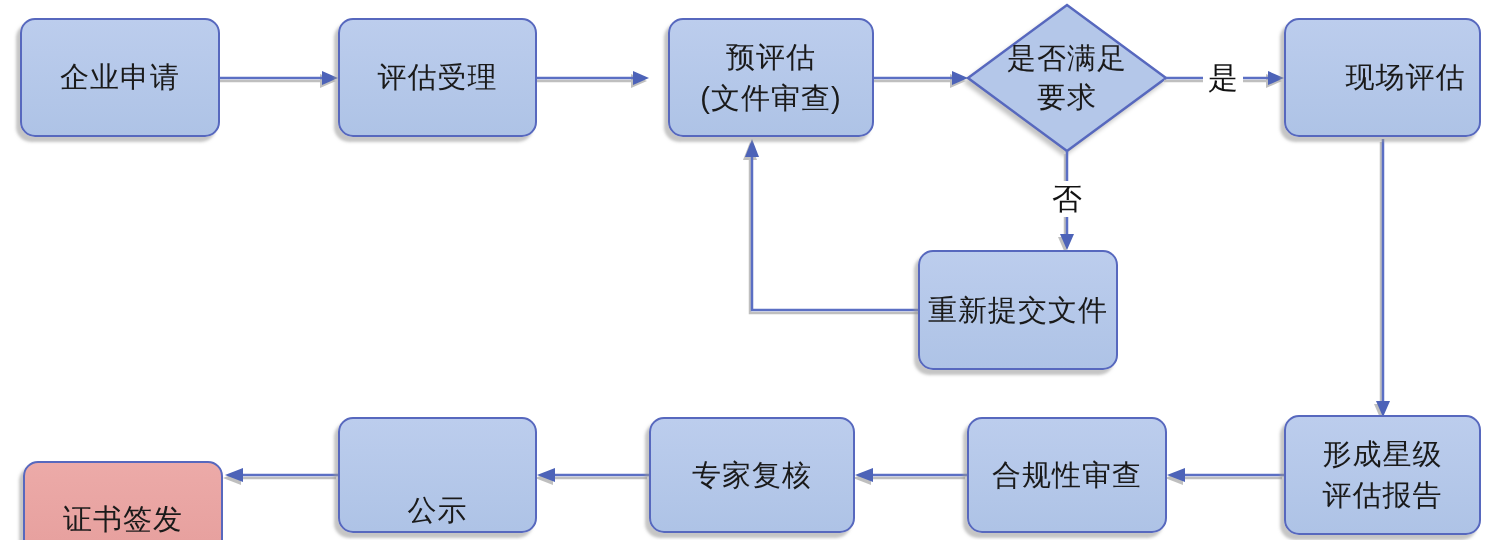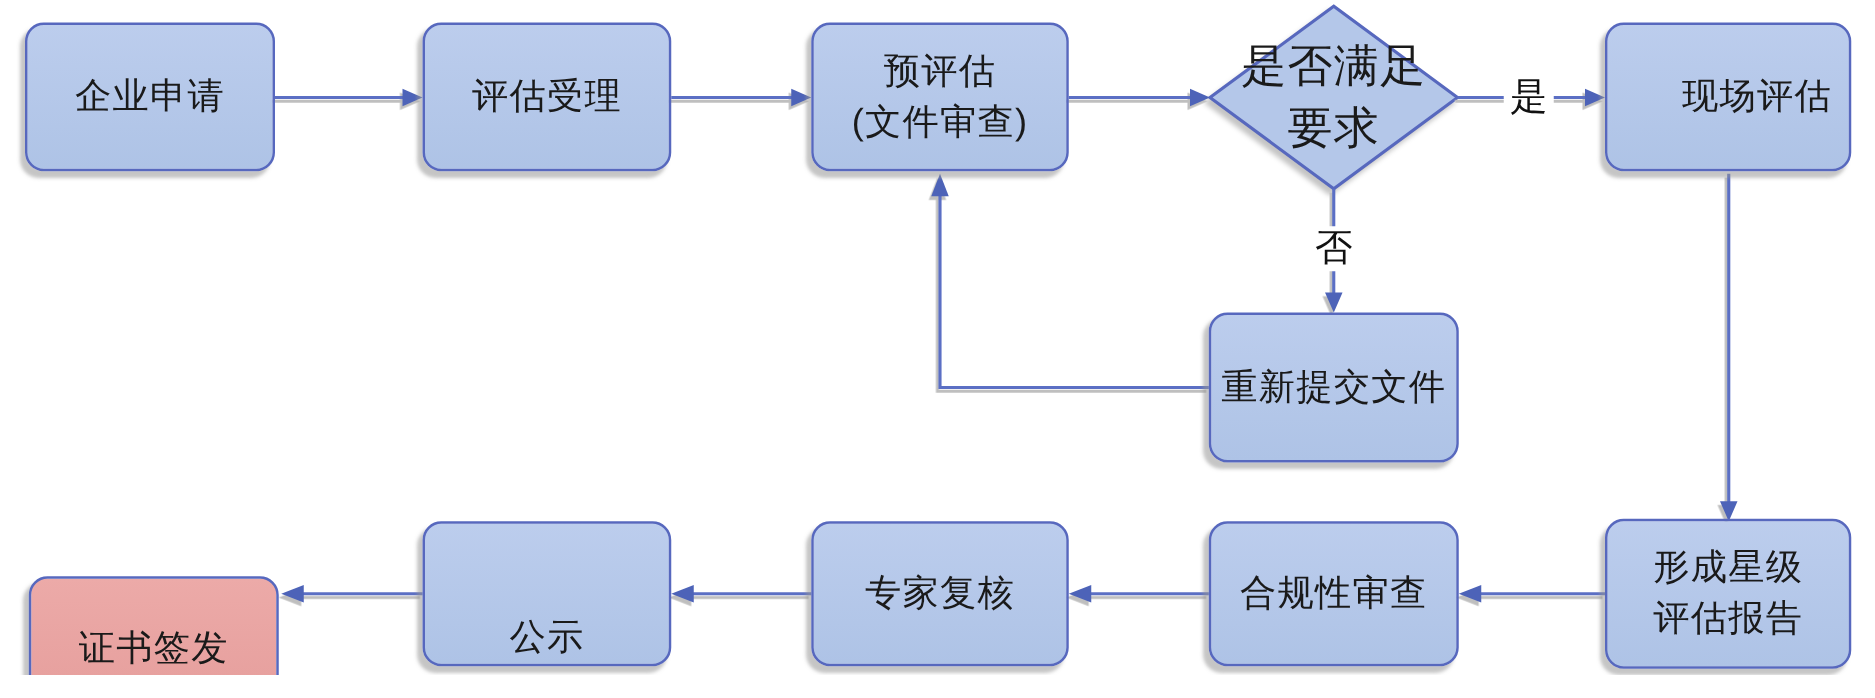--- a/index.html
+++ b/index.html
@@ -66,21 +66,21 @@
     white-space: pre-line;
     letter-spacing: 1px;
   }
   .diamond-label {
     position: absolute;
     z-index: 3;
     display: flex;
     align-items: center;
     justify-content: center;
     color: #1a1a1a;
-    font-size: 36px;
+    font-size: 29px;
     line-height: 1.35;
     text-align: center;
     white-space: pre-line;
     letter-spacing: 1px;
   }
   .edge-label {
     position: absolute;
     z-index: 3;
     background: #ffffff;
     color: #111111;
@@ -158,33 +158,33 @@
   </svg>
 
   <div class="node" style="left:20px; top:18px; width:200px; height:119px;">
     <span class="node-label">企业申请</span>
   </div>
 
   <div class="node" style="left:338px; top:18px; width:199px; height:119px;">
     <span class="node-label">评估受理</span>
   </div>
 
-  <div class="node" style="left:649px; top:18px; width:206px; height:119px;justify-content:center;">
+  <div class="node" style="left:668px; top:18px; width:206px; height:119px;justify-content:center;">
     <span class="node-label">预评估
 (文件审查)</span>
   </div>
 
   <div class="diamond-label" style="left:972px; top:28px; width:190px; height:100px;">是否满足
 要求</div>
 
   <div class="node" style="left:1284px; top:18px; width:197px; height:119px;padding-left:46px;">
     <span class="node-label">现场评估</span>
   </div>
 
-  <div class="node" style="left:967px; top:250px; width:200px; height:120px;">
+  <div class="node" style="left:918px; top:250px; width:200px; height:120px;">
     <span class="node-label">重新提交文件</span>
   </div>
 
   <div class="node final" style="left:23px; top:417px; width:200px; height:116px;">
     <span class="node-label">证书签发</span>
   </div>
 
   <div class="node" style="left:338px; top:417px; width:199px; height:116px;align-items:flex-end;">
     <span class="node-label">公示</span>
   </div>

